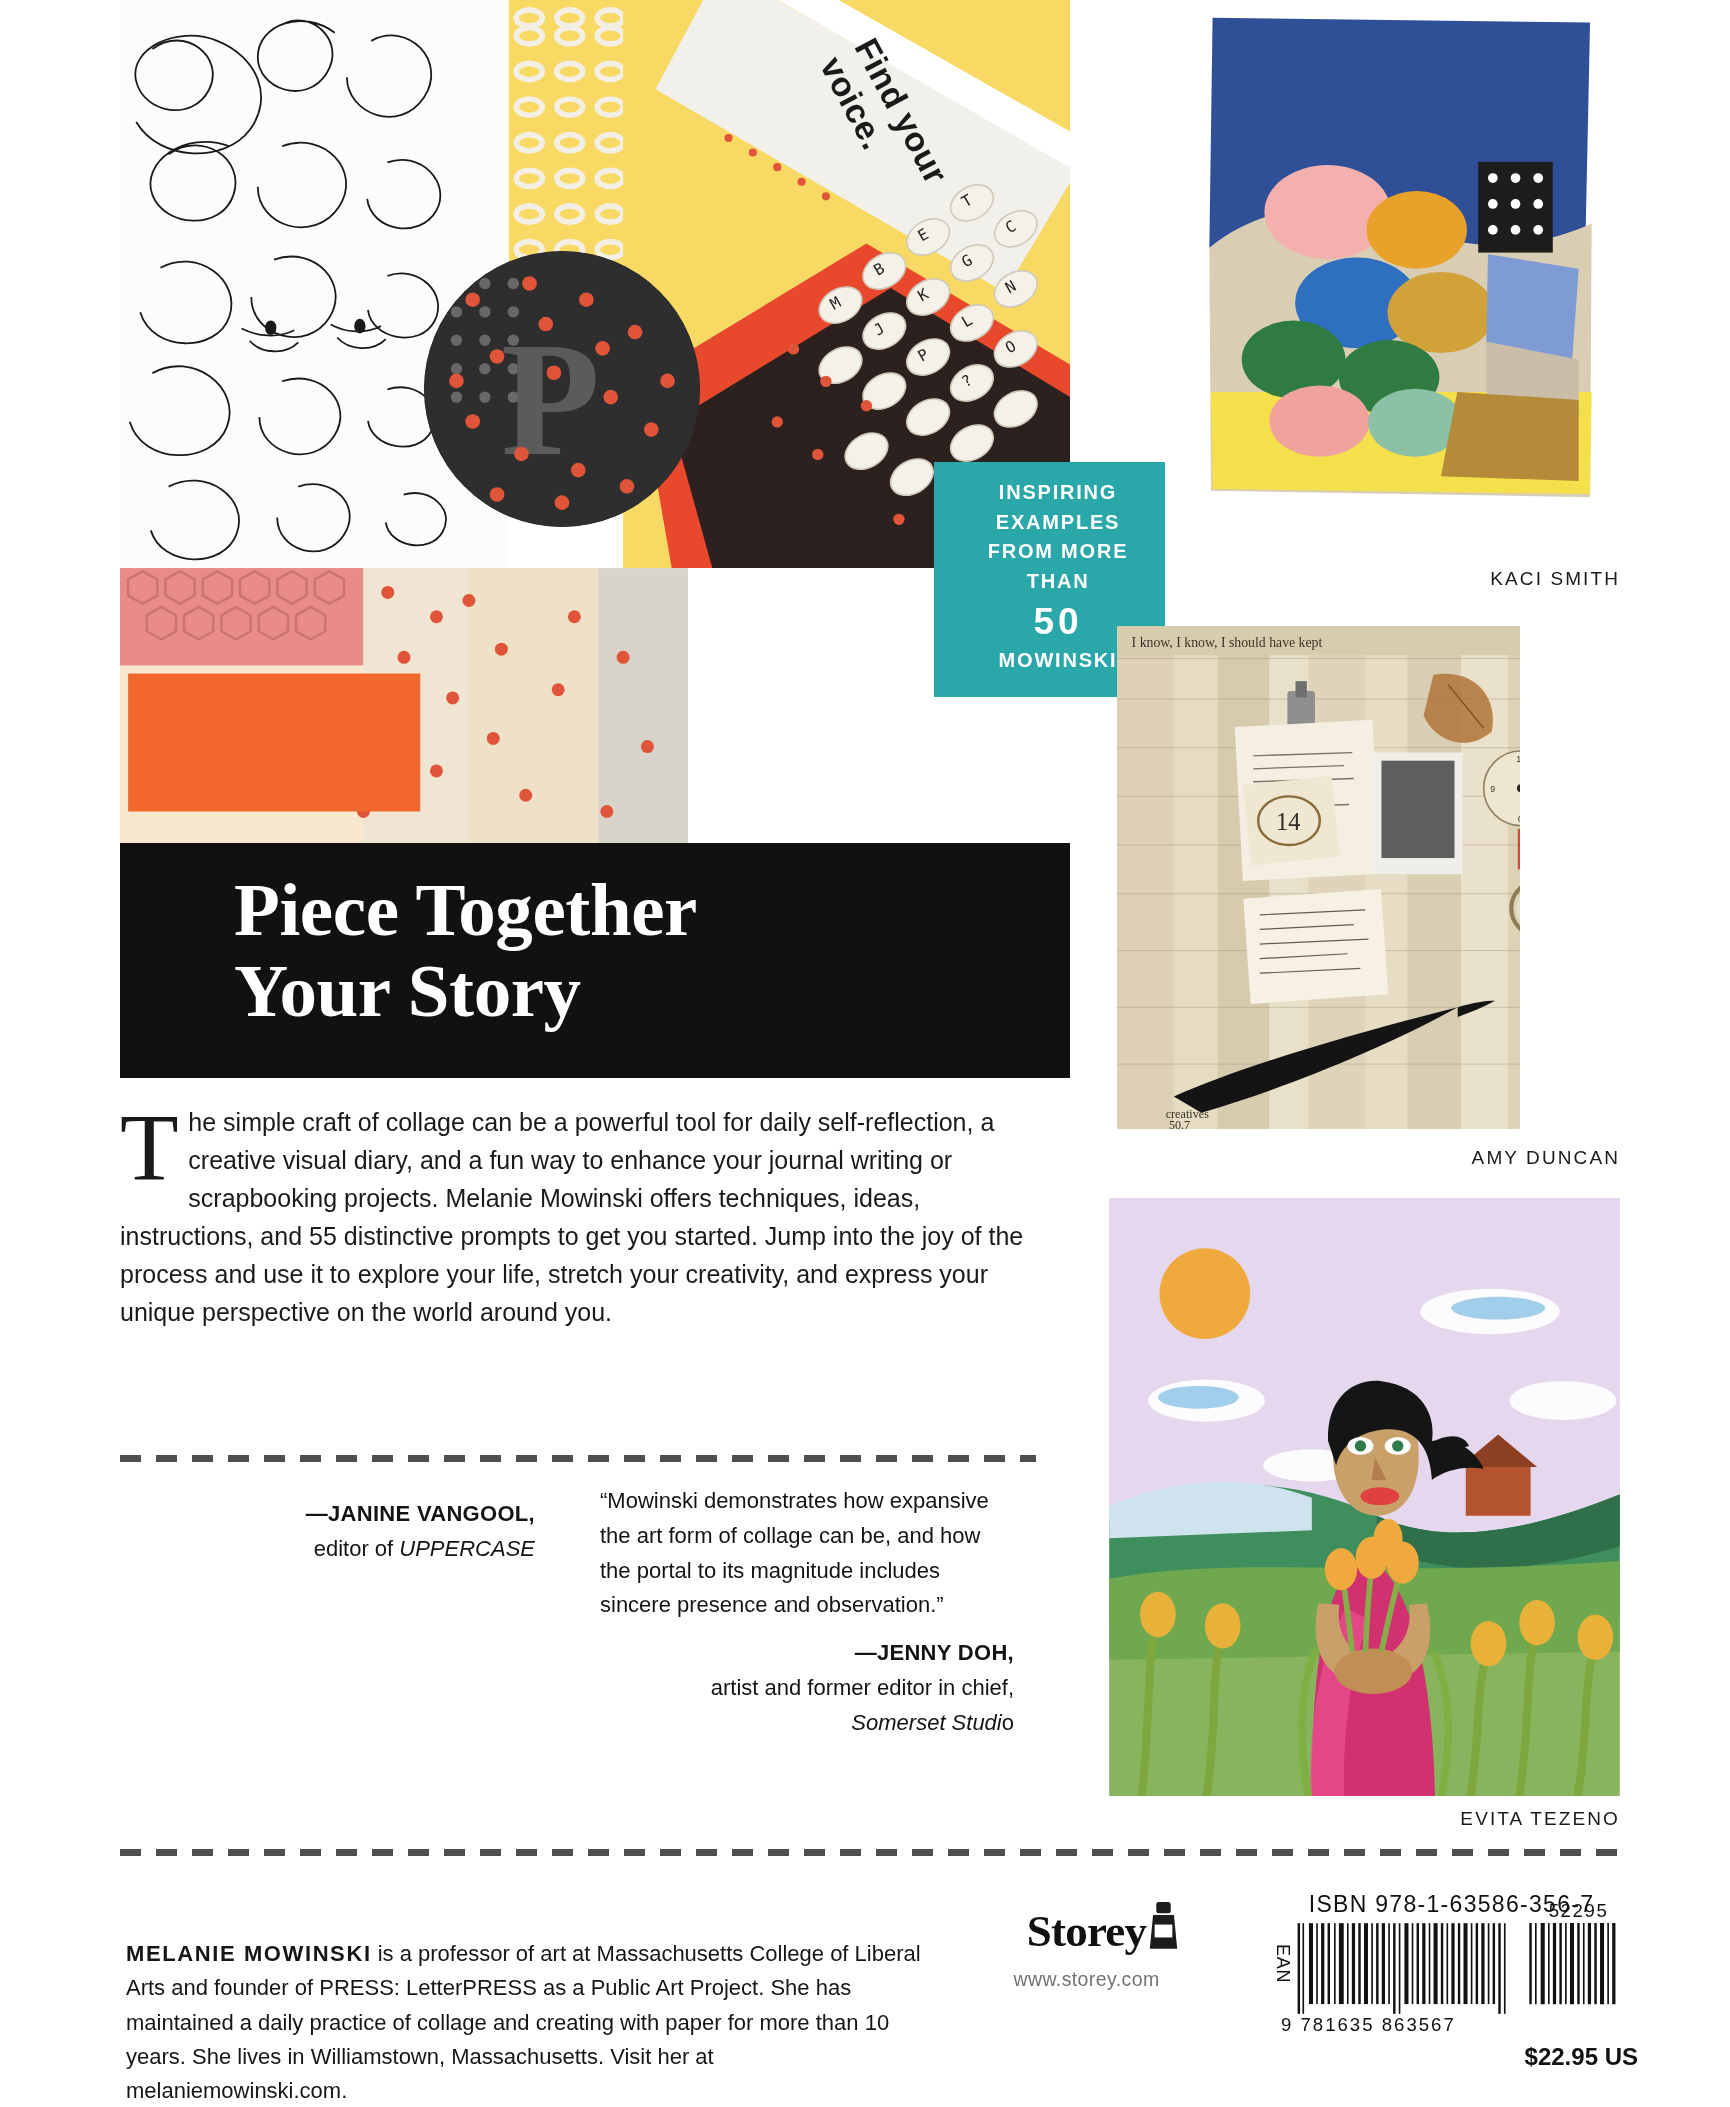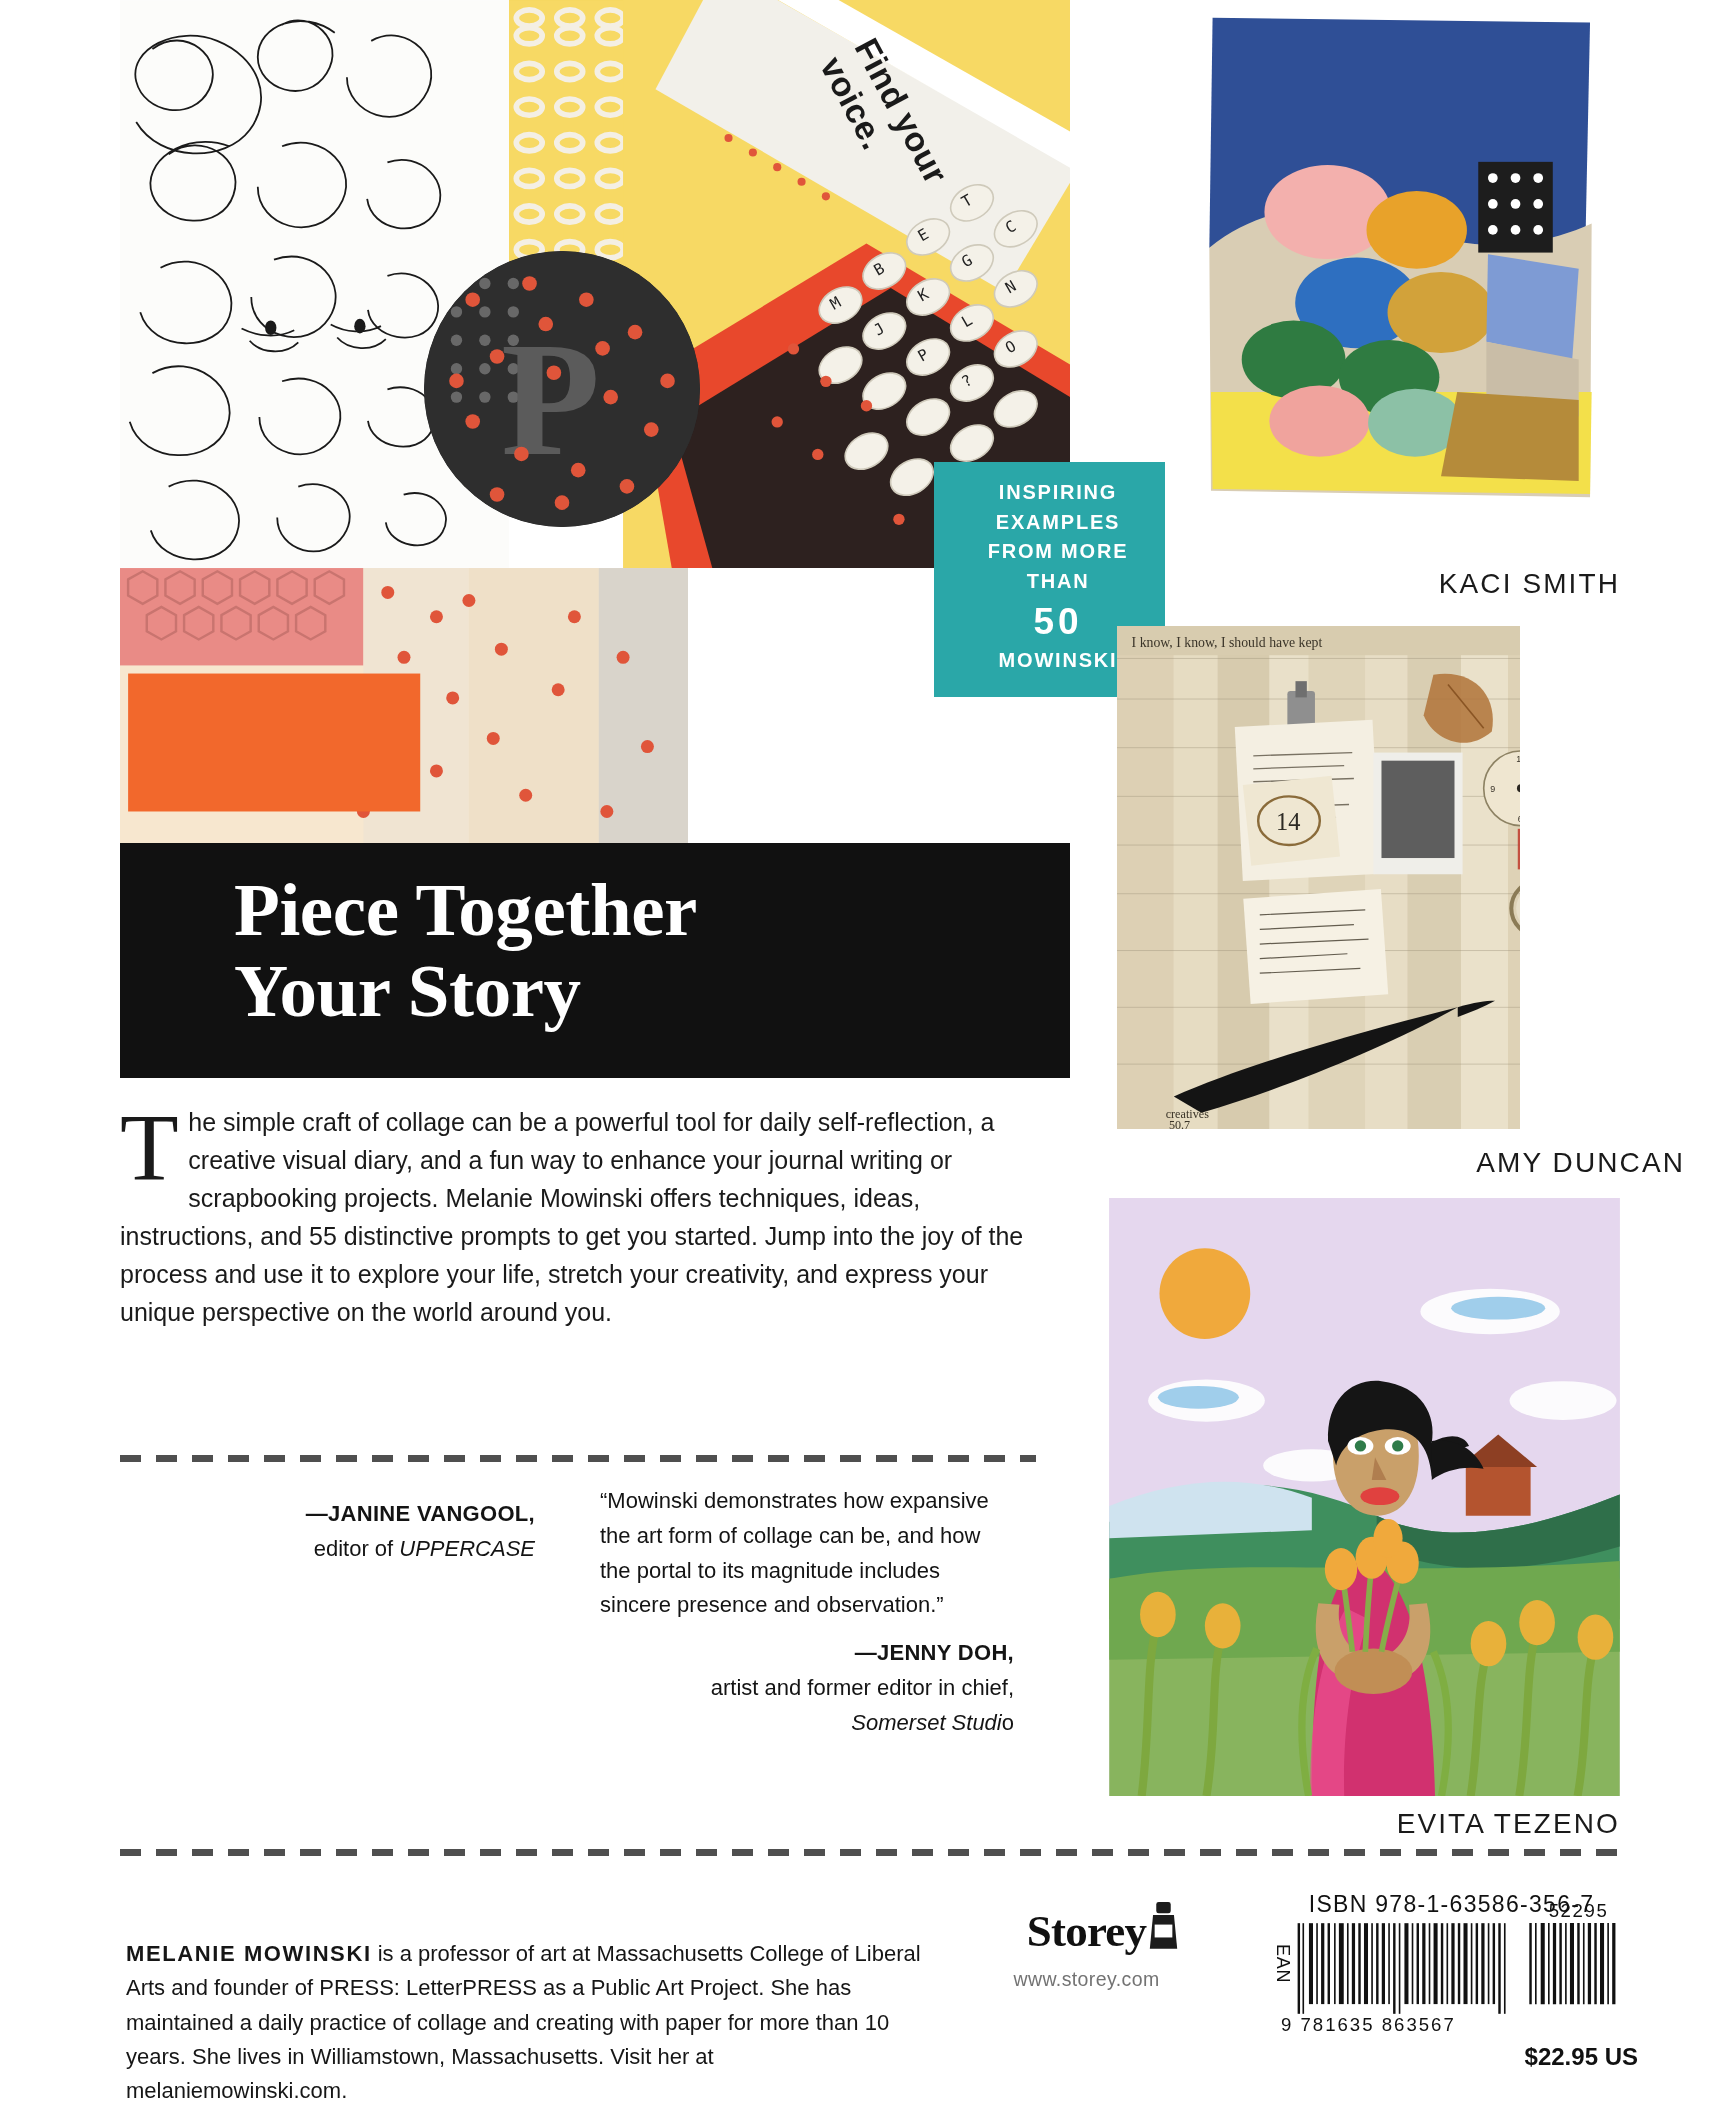--- a/index.html
+++ b/index.html
@@ -140,31 +140,31 @@
   .quote-col.right { padding-left: 16px; }
   .attrib { text-align: right; margin-top: 13px; }
   .attrib .who { font-weight: bold; letter-spacing: 0.3px; }
   .attrib .role { }
   .attrib em { font-style: italic; }
 
   
   .rimg { position: absolute; overflow: hidden; }
   .cap {
     position: absolute;
-    font-size: 28px;
+    font-size: 19px;
     letter-spacing: 2.1px;
     color: #1a1a1a;
     text-align: right;
   }
 
   .kaci { left: 1198px; top: 11.4px; width: 405px; height: 535px; }
   .kaci-cap { left: 1198px; top: 568px; width: 422px; }
 
   .amy { left: 1117px; top: 626px; width: 403px; height: 503px; }
-  .amy-cap { left: 1182px; top: 1147px; width: 503px; }
+  .amy-cap { left: 1117px; top: 1147px; width: 503px; }
 
   .evita { left: 1109px; top: 1198px; width: 511px; height: 598px; }
   .evita-cap { left: 1109px; top: 1808px; width: 511px; }
 
   
   .bio {
     position: absolute;
     left: 126px; top: 1889px; width: 803px;
     font-size: 22px;
     line-height: 1.56;

